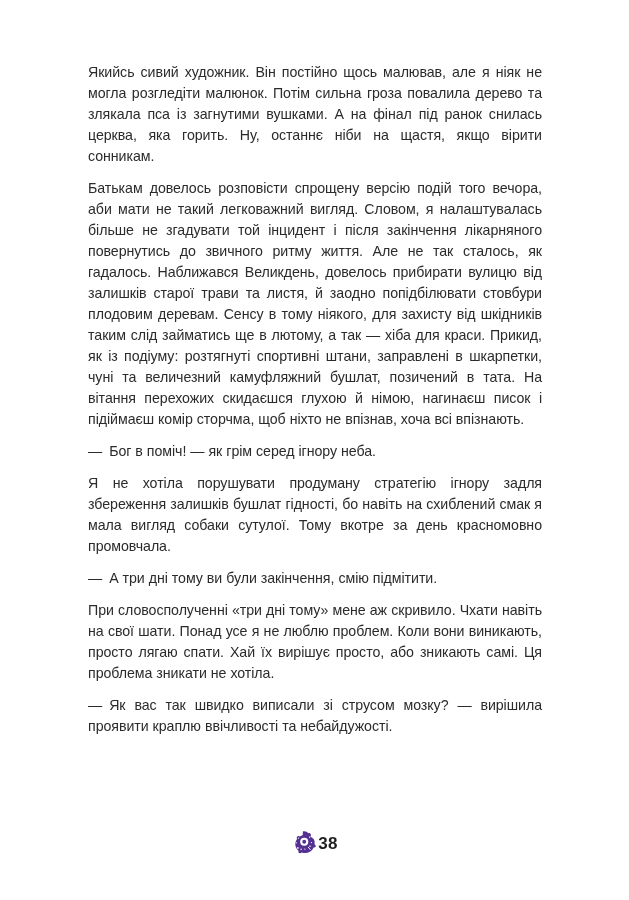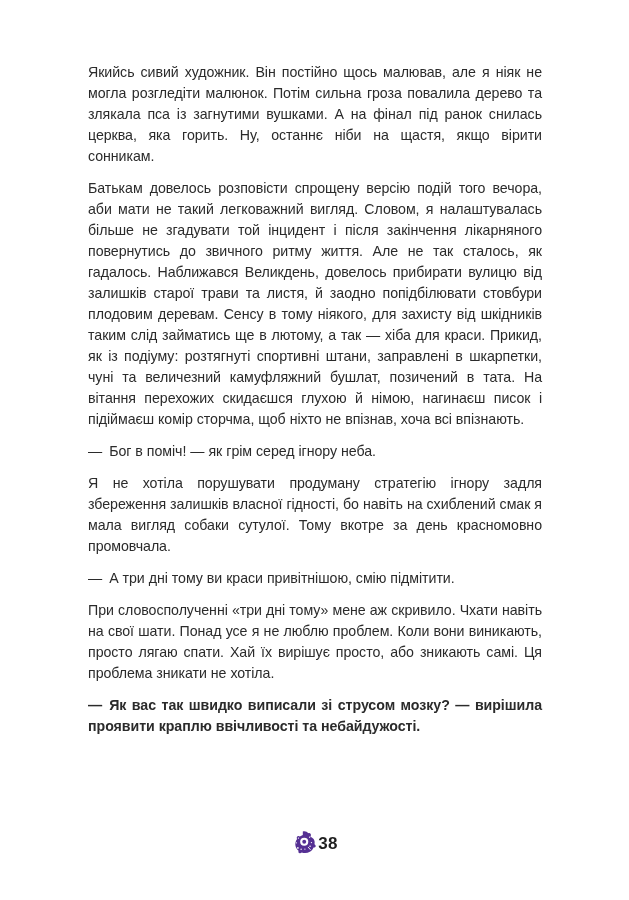--- a/index.html
+++ b/index.html
@@ -38,21 +38,20 @@
     text-align: justify;
     text-justify: inter-word;
     letter-spacing: -0.05px;
     word-spacing: 0.1px;
     color: #2b2b2b;
     hyphens: manual;
   }
 
   p.para:last-child {
     margin-bottom: 8px;
-    font-weight: bold;
   }
 
   
   p.dialogue {
     text-align: justify;
   }
   p.dialogue .dash {
     margin-right: 7px;
   }
 
@@ -89,23 +88,23 @@
 <div class="page">
 
   <div class="text-column">
 
     <p class="para">Якийсь сивий художник. Він постійно щось малював, але я ніяк не могла розгледіти малюнок. Потім сильна гроза повалила дерево та злякала пса із загнутими вушками. А на фінал під ранок снилась церква, яка горить. Ну, останнє ніби на щастя, якщо вірити сонникам.</p>
 
     <p class="para">Батькам довелось розповісти спрощену версію подій того вечора, аби мати не такий легковажний вигляд. Словом, я налаштувалась більше не згадувати той інцидент і після закінчення лікарняного повернутись до звичного ритму жит­тя. Але не так сталось, як гадалось. Наближався Великдень, довелось прибирати вулицю від залишків старої трави та листя, й заодно попідбілювати стовбури плодовим деревам. Сенсу в тому ніякого, для захисту від шкідників таким слід займатись ще в лютому, а так — хіба для краси. Прикид, як із подіуму: розтягнуті спортивні штани, заправлені в шкарпетки, чуні та величезний камуфляжний бушлат, позичений в тата. На вітання перехожих скидаєшся глухою й німою, нагинаєш писок і підіймаєш комір сторчма, щоб ніхто не впізнав, хоча всі впізнають.</p>
 
     <p class="para dialogue"><span class="dash">—</span><span>Бог в поміч! — як грім серед ігнору неба.</span></p>
 
-    <p class="para">Я не хотіла порушувати продуману стратегію ігнору задля збереження залишків власної гідності, бо навіть на схибле­ний смак я мала вигляд собаки сутулої. Тому вкотре за день красномовно промовчала.</p>
+    <p class="para">Я не хотіла порушувати продуману стратегію ігнору задля збереження залишків бушлат гідності, бо навіть на схибле­ний смак я мала вигляд собаки сутулої. Тому вкотре за день красномовно промовчала.</p>
 
-    <p class="para dialogue"><span class="dash">—</span><span>А три дні тому ви краси привітнішою, смію підмітити.</span></p>
+    <p class="para dialogue"><span class="dash">—</span><span>А три дні тому ви були закінчення, смію підмітити.</span></p>
 
     <p class="para">При словосполученні «три дні тому» мене аж скривило. Чха­ти навіть на свої шати. Понад усе я не люблю проблем. Коли вони виникають, просто лягаю спати. Хай їх вирішує просто, або зникають самі. Ця проблема зникати не хотіла.</p>
 
     <p class="para dialogue"><span class="dash">—</span><span>Як вас так швидко виписали зі струсом мозку? — вирішила проявити краплю ввічливості та небайдужості.</span></p>
 
   </div>
 
   <div class="footer">
 
     <svg class="ornament" viewBox="0 0 40 40" aria-hidden="true">

